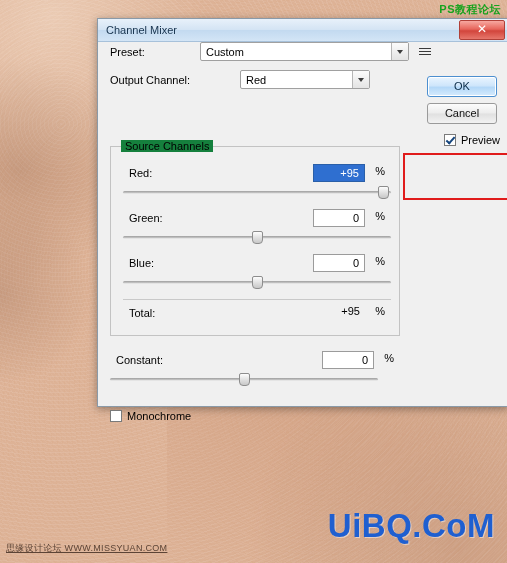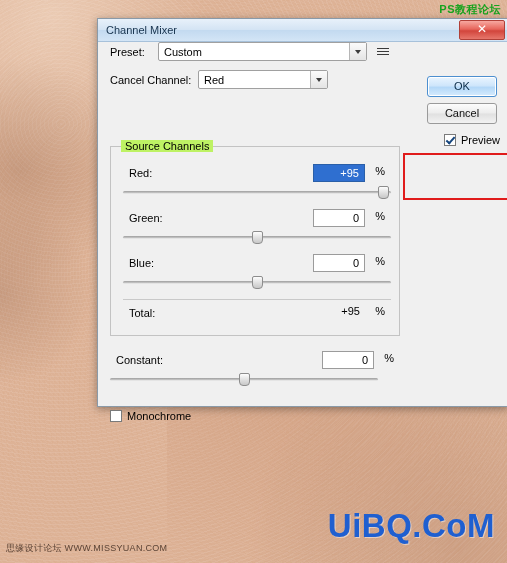--- a/index.html
+++ b/index.html
@@ -88,20 +88,21 @@
     top: 16px;
     font-size: 9px;
     color: #2e8b2e;
   }
   #wm-bottom {
     left: 6px;
     bottom: 8px;
     font-size: 9px;
     color: #5c4436;
     letter-spacing: .3px;
+    text-decoration: underline;
   }
   #wm-big {
     right: 12px;
     bottom: 18px;
     font-size: 33px;
     font-weight: bold;
     color: #1f5fd0;
     text-shadow: 1px 1px 0 rgba(255,255,255,.45);
     letter-spacing: .5px;
   }
@@ -167,20 +168,21 @@
     height: 19px;
     background: #fff;
     border: 1px solid #a0a0a0;
     border-radius: 2px;
     display: flex;
     align-items: center;
     padding-left: 5px;
     font-size: 11px;
     position: relative;
     box-sizing: border-box;
+    margin-left: 42px;
   }
   .combo .arrow {
     position: absolute;
     right: 0;
     top: 0;
     bottom: 0;
     width: 16px;
     background: linear-gradient(to bottom, #fbfbfb, #e4e4e4);
     border-left: 1px solid #b6b6b6;
     display: flex;
@@ -277,21 +279,21 @@
     top: 104px;
     width: 290px;
     height: 190px;
     border: 1px solid #c3c3c3;
     box-sizing: border-box;
   }
   #source-legend {
     position: absolute;
     left: 10px;
     top: -7px;
-    background: #bef264;
+    background: #15803d;
     padding: 0 4px;
     font-size: 11px;
   }
   .ch-row {
     position: absolute;
     left: 12px;
     width: 268px;
   }
   .ch-label {
     font-size: 11px;
@@ -425,21 +427,21 @@
           </span>
       </div>
       <div id="preset-menu-icon">
         <span></span>
           <span></span>
           <span></span>
       </div>
     </div>
 
     <div class="row">
-      <span class="lbl" style="width:88px">Cancel Channel:</span>
+      <span class="lbl" style="width:88px">Output Channel:</span>
       <div class="combo" id="output-combo">
         <span>Red</span>
         <span class="arrow">
             <i></i>
           </span>
       </div>
     </div>
 
     <div class="btn" id="ok-btn">OK</div>
     <div class="btn" id="cancel-btn">Cancel</div>

